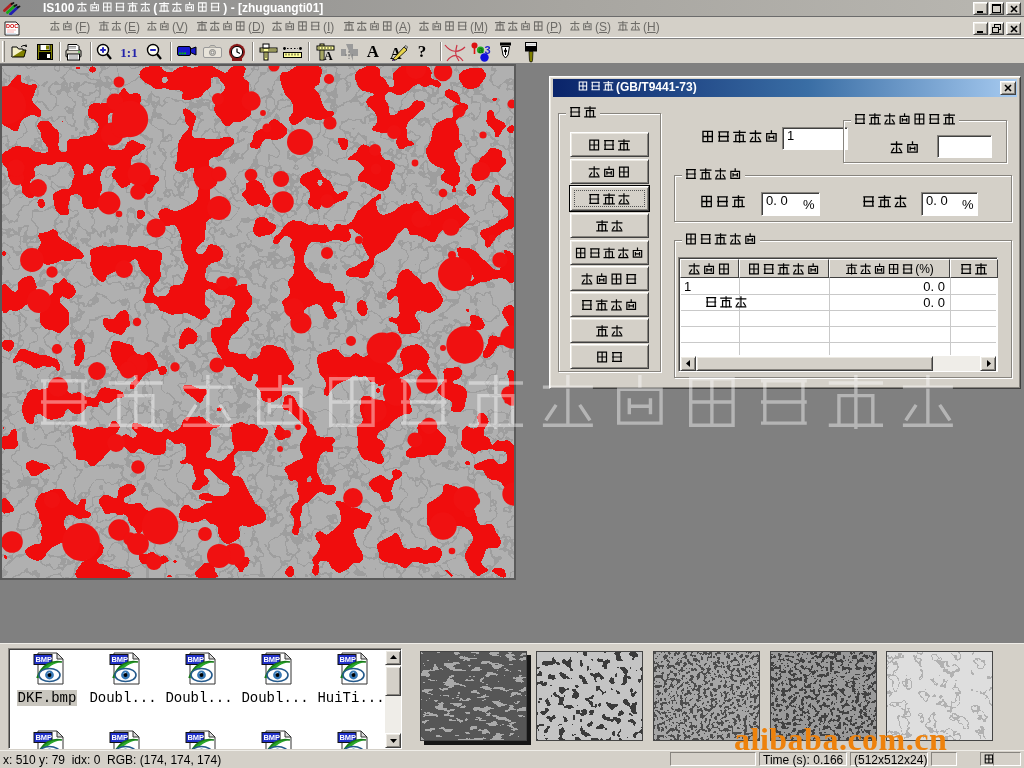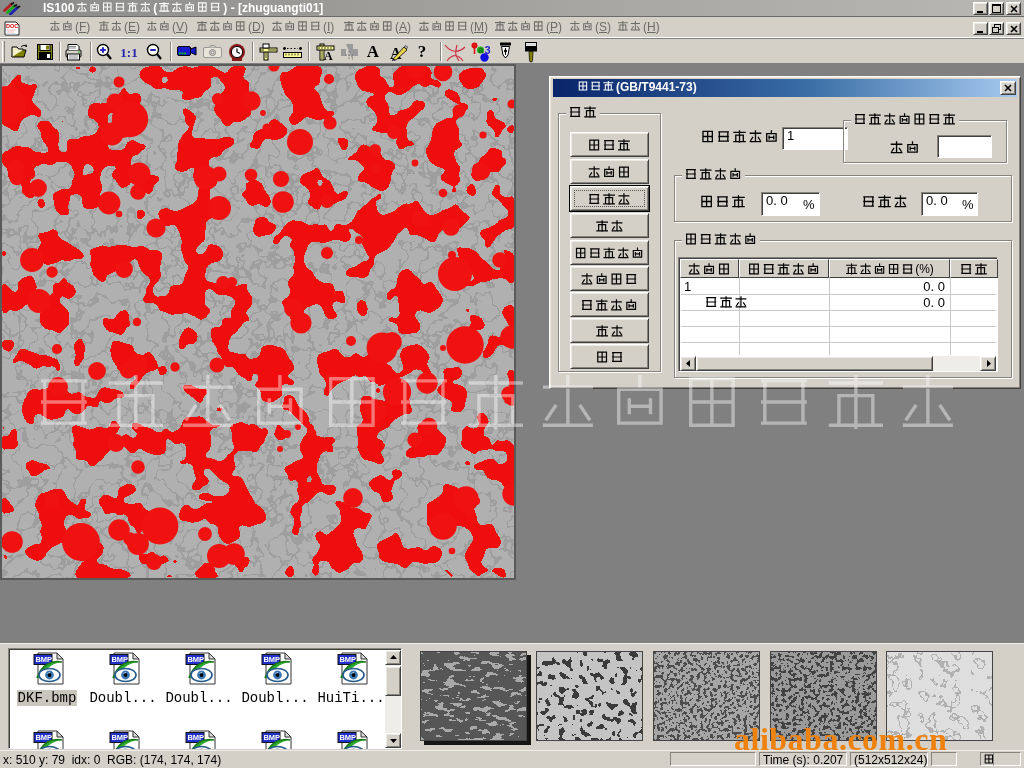--- a/index.html
+++ b/index.html
@@ -804,21 +804,21 @@
     </svg></div>
 <div class="abs" style="left:770px;top:651px;width:107px;height:90px;background:#9a9a9a;border:1px solid #444"><svg width="105" height="88">
       <rect width="105" height="88" filter="url(#th4)"></rect>
     </svg></div>
 <div class="abs" style="left:886px;top:651px;width:107px;height:90px;background:#dedede;border:1px solid #444"><svg width="105" height="88">
       <rect width="105" height="88" filter="url(#th5)"></rect>
     </svg></div>
 <div class="abs" style="left:0;top:750px;width:1024px;height:18px;background:#d4d0c8;border-top:1px solid #efede8"></div>
 <div class="abs" style="left:3px;top:753px;font-size:12px;color:#000">x: 510 y: 79&nbsp; idx: 0&nbsp; RGB: (174, 174, 174)</div>
 <div class="abs" style="left:670px;top:752px;width:86px;height:14px;border:1px solid #87847e;border-bottom-color:#fff;border-right-color:#fff;font-size:12px;color:#000;padding-left:3px;background:#d4d0c8"></div>
-<div class="abs" style="left:759px;top:752px;width:88px;height:14px;border:1px solid #87847e;border-bottom-color:#fff;border-right-color:#fff;font-size:12px;color:#000;padding-left:3px;background:#d4d0c8">Time (s): 0.207</div>
+<div class="abs" style="left:759px;top:752px;width:88px;height:14px;border:1px solid #87847e;border-bottom-color:#fff;border-right-color:#fff;font-size:12px;color:#000;padding-left:3px;background:#d4d0c8">Time (s): 0.166</div>
 <div class="abs" style="left:850px;top:752px;width:78px;height:14px;border:1px solid #87847e;border-bottom-color:#fff;border-right-color:#fff;font-size:12px;color:#000;padding-left:3px;background:#d4d0c8">(512x512x24)</div>
 <div class="abs" style="left:931px;top:752px;width:26px;height:14px;border:1px solid #87847e;border-bottom-color:#fff;border-right-color:#fff;font-size:12px;color:#000;padding-left:3px;background:#d4d0c8"></div>
 <div class="abs flexv" style="left:960px;top:752px;width:30px;height:14px;border:1px solid #87847e;border-bottom-color:#fff;border-right-color:#fff;padding-left:2px;background:#d4d0c8">
 <svg style="" class="" width="25" height="12" viewBox="0 0 34 16" stroke="#000">
       <use href="#c3" x="0"></use>
       <use href="#c1" x="17"></use>
     </svg>
 </div>
 <div class="abs" style="left:993px;top:752px;width:28px;height:14px;border:1px solid #87847e;border-bottom-color:#fff;border-right-color:#fff;font-size:12px;color:#000;padding-left:3px;background:#d4d0c8"></div>
 <div class="abs" style="left:30px;top:366px;opacity:0.42">

